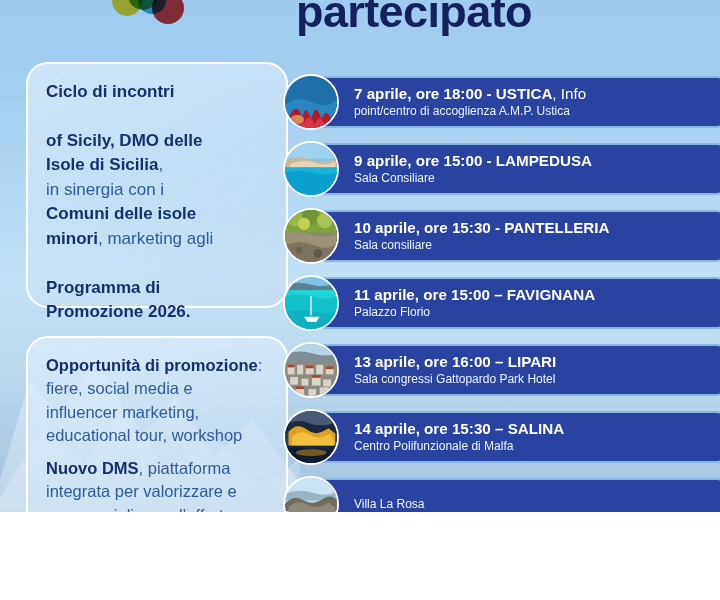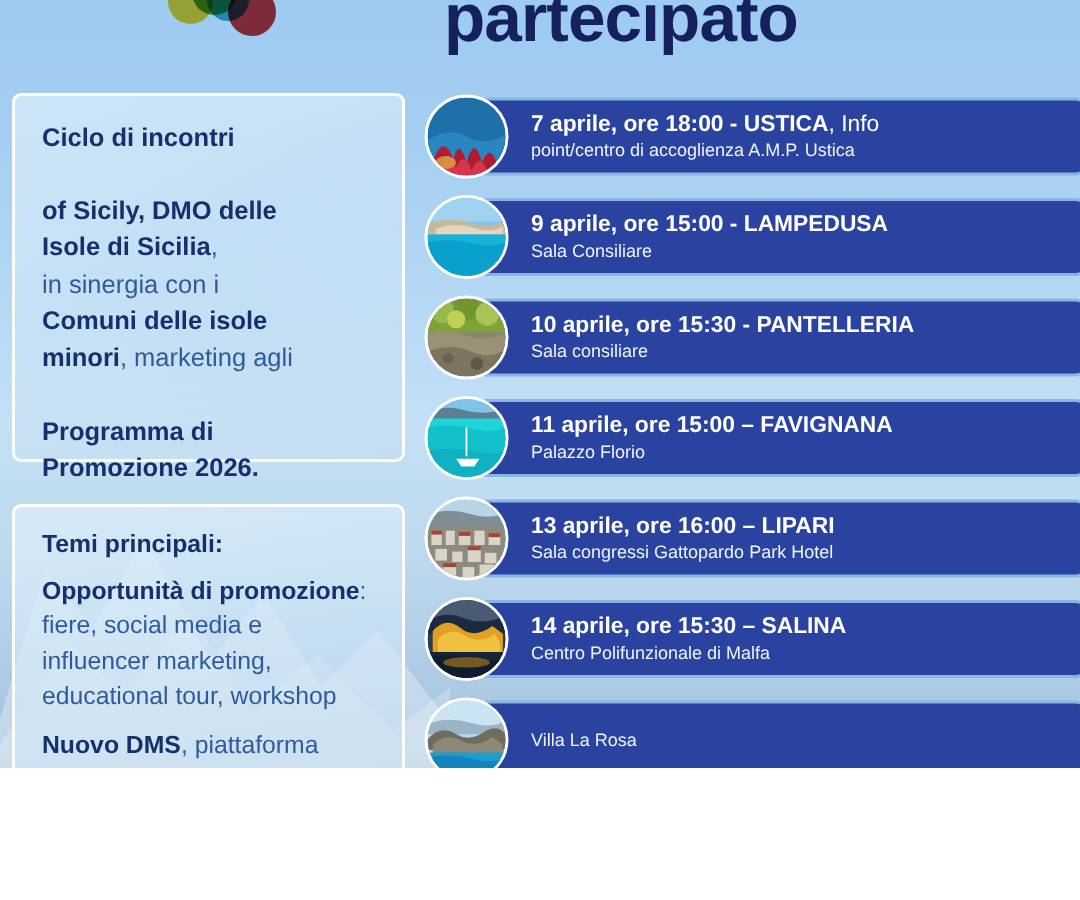--- a/index.html
+++ b/index.html
@@ -60,24 +60,24 @@
     font-size: 45px;
     font-weight: 700;
     letter-spacing: -0.6px;
     color: #15205e;
     white-space: nowrap;
   }
 
   
   .card {
     position: absolute;
-    left: 8px;
+    left: 26px;
     width: 262px;
     border: 2px solid #ffffff;
-    border-radius: 6px;
+    border-radius: 22px;
     background: linear-gradient(165deg,
         rgba(223,238,250,0.72) 0%,
         rgba(209,230,247,0.60) 45%,
         rgba(196,219,240,0.52) 100%);
     padding: 16px 18px 14px 18px;
     color: #16306d;
   }
   #card-intro { top: 62px; height: 246px; }
   #card-temi  { top: 336px; height: 280px; }
 
@@ -98,21 +98,21 @@
     font-weight: 700;
     color: #16306d;
     margin-bottom: 10px;
   }
   .temi-block { margin-bottom: 9px; }
 
   
   .events {
     position: absolute;
     left: 283px;
-    top: 63px;
+    top: 74px;
     width: 437px;
   }
   .event {
     position: relative;
     height: 56px;
     margin-bottom: 11px;
   }
   .ev-bar {
     position: absolute;
     left: 33px;
@@ -183,21 +183,20 @@
       <span>in sinergia con i</span><br>
       <b>Comuni delle isole</b><br>
       <b>minori</b><span>, marketing agli</span><br>
       <br>
       <b>Programma di</b><br>
       <b>Promozione 2026.</b>
     </p>
   </div>
 
   <div class="card" id="card-temi">
-    <div class="temi-head">Temi principali:</div>
 
     <div class="temi-block">
       <p>
         <b>Opportunità di promozione</b><span>:</span>
         <span>fiere, social media e influencer marketing, educational tour, workshop</span>
       </p>
     </div>
 
     <div class="temi-block">
       <p>

